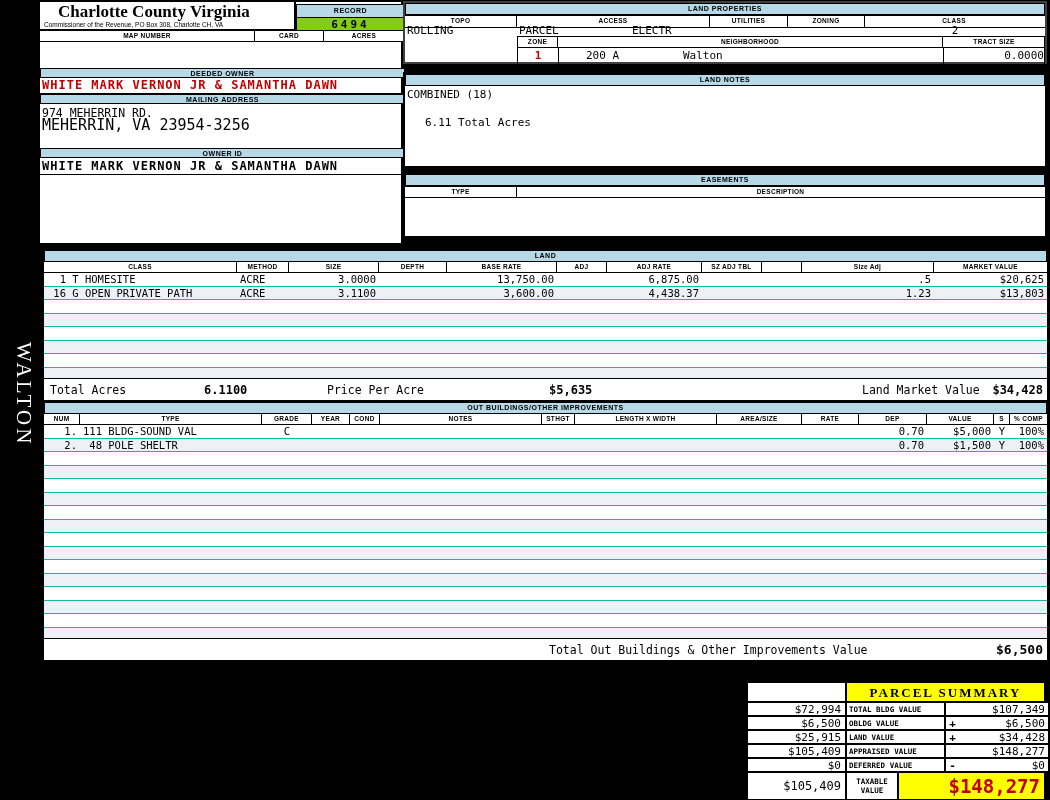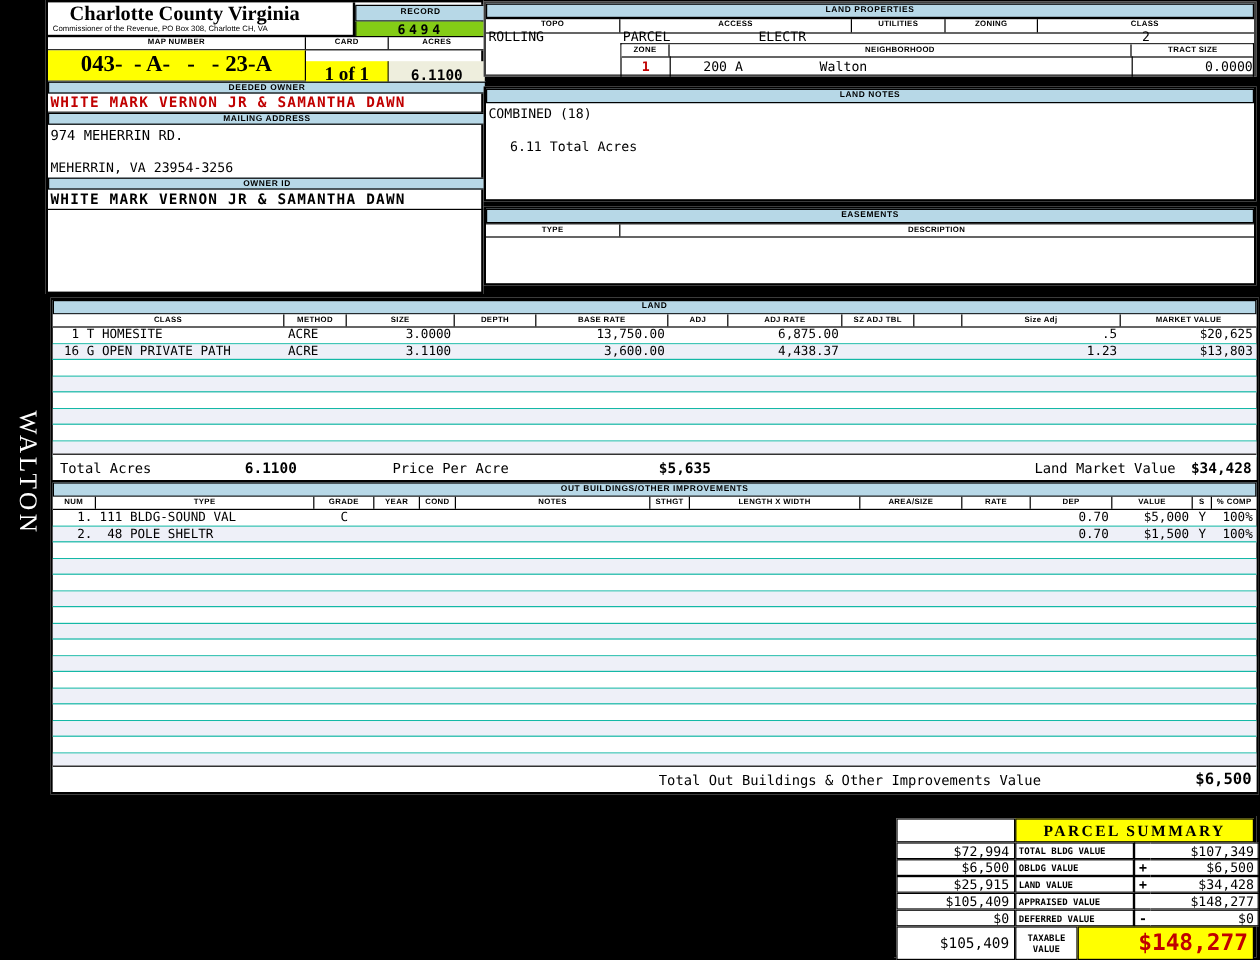--- a/index.html
+++ b/index.html
@@ -49,37 +49,28 @@
       <div class="mono" style="height:14px;background:#84cc16;border:1px solid #000;border-top:none;text-align:center;
                   font-size:11px;font-weight:bold;letter-spacing:3px;line-height:13px;">6494</div>
     </div>
 
     <div class="abs hrow" style="left:0;top:28px;width:365px;height:12px;">
       <span class="hcell" style="width:215px;">MAP NUMBER</span>
       <span class="hcell" style="width:69px;">CARD</span>
       <span class="hcell" style="width:80px;border-right:none;">ACRES</span>
     </div>
 
-    <div class="abs" style="left:0;top:40px;width:365px;height:26px;border-bottom:1px solid #000;white-space:nowrap;font-size:0;">
-      <span class="serif" style="display:inline-block;box-sizing:border-box;width:215px;height:100%;background:#ffff00;
-                   border-right:1px solid #000;font-size:19px;font-weight:bold;text-align:center;
-                   line-height:24px;white-space:pre;overflow:hidden;">043-  - A-   -   - 23-A</span>
-      <span class="serif" style="display:inline-block;box-sizing:border-box;width:69px;height:100%;background:#ffff00;
-                   border-right:1px solid #000;font-size:16px;font-weight:bold;text-align:center;line-height:24px;">1 of 1</span>
-      <span class="mono" style="display:inline-block;box-sizing:border-box;width:80px;height:100%;background:#eeeedd;
-                   font-size:12px;font-weight:bold;text-align:center;line-height:24px;">6.1100</span>
-    </div>
 
     <div class="abs lbl-blue" style="left:0;top:66px;width:365px;height:10px;">DEEDED OWNER</div>
     <div class="abs mono redtxt" style="left:0;top:76px;width:365px;height:16px;border-bottom:1px solid #000;font-size:12px;
                 font-weight:bold;letter-spacing:1px;line-height:15px;padding-left:2px;white-space:pre;overflow:hidden;">WHITE MARK VERNON JR &amp; SAMANTHA DAWN</div>
 
     <div class="abs lbl-blue" style="left:0;top:92px;width:365px;height:10px;">MAILING ADDRESS</div>
     <div class="abs mono" style="left:2px;top:104px;width:360px;font-size:11.5px;">974 MEHERRIN RD.</div>
-    <div class="abs mono" style="left:2px;top:131px;width:360px;font-size:11px;">MEHERRIN, VA 23954-3256</div>
+    <div class="abs mono" style="left:2px;top:114px;width:360px;font-size:15px;">MEHERRIN, VA 23954-3256</div>
 
     <div class="abs lbl-blue" style="left:0;top:146px;width:365px;height:10px;">OWNER ID</div>
     <div class="abs mono" style="left:0;top:156px;width:365px;height:17px;border-bottom:1px solid #000;font-size:12px;
                 font-weight:bold;letter-spacing:1px;line-height:16px;padding-left:2px;white-space:pre;overflow:hidden;">WHITE MARK VERNON JR &amp; SAMANTHA DAWN</div>
   </div>
 
   <div class="abs white" style="left:403px;top:1px;width:644px;height:63px;border:2px solid #404040;">
     <div class="bar" style="height:10px;">LAND PROPERTIES</div>
     <div class="hrow" style="height:11px;" id="lp-headers"><span class="hcell" style="width: 112px;">TOPO</span><span class="hcell" style="width: 193px;">ACCESS</span><span class="hcell" style="width: 78px;">UTILITIES</span><span class="hcell" style="width: 77px;">ZONING</span><span class="hcell" style="width: 178px; border-right: none;">CLASS</span></div>
     <div class="abs" style="left:0;top:21px;width:640px;height:14px;">

